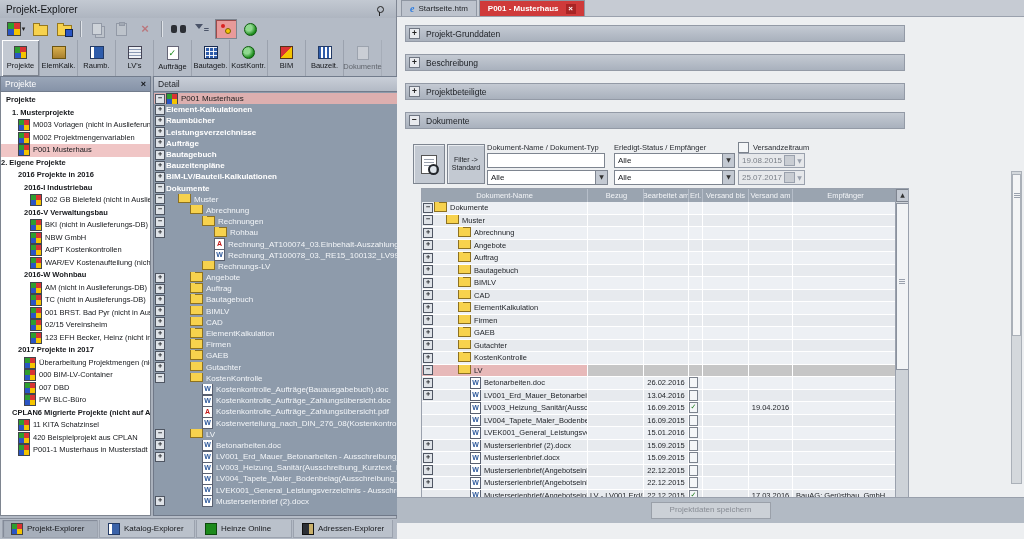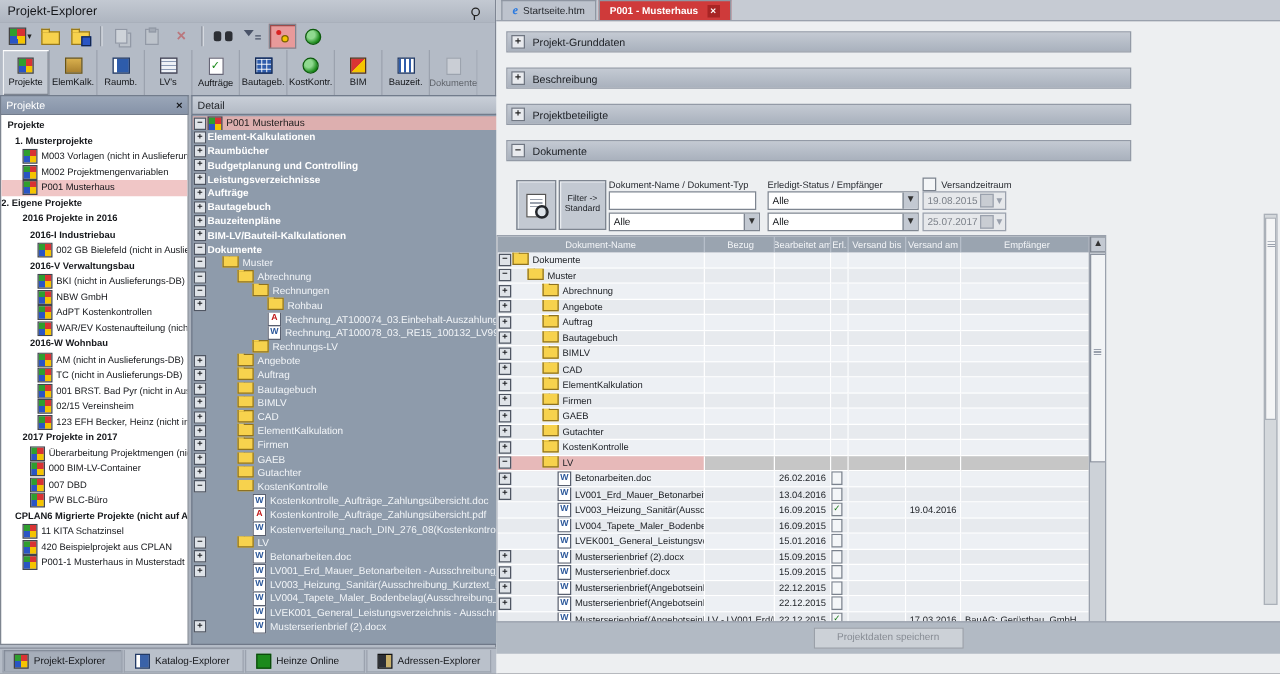--- a/index.html
+++ b/index.html
@@ -124,21 +124,21 @@
   #filter-std-btn{left:42px;width:36px;font-size:7px;line-height:8px;text-align:center;color:#1b1e23;}
   .flabel{position:absolute;top:2px;font-size:7.5px;color:#2a2d33;white-space:nowrap;}
   .finput{position:absolute;height:13px;background:#fff;border:1px solid #7e8590;font-size:8px;padding:0 2px;font-family:"Liberation Sans",sans-serif;}
   .fcombo{position:absolute;height:13px;background:#fff;border:1px solid #7e8590;font-size:8px;display:flex;align-items:center;padding-left:3px;}
   .fcombo .dd{margin-left:auto;width:11px;height:100%;background:#c3c9d2;border-left:1px solid #7e8590;font:6px/12px "DejaVu Sans",sans-serif;text-align:center;color:#333;}
   .fdate{position:absolute;height:13px;width:62px;background:#e6e8eb;border:1px solid #9aa1ad;color:#7b8089;font-size:8px;display:flex;align-items:center;padding-left:3px;}
   .fdate .cal{margin-left:auto;width:9px;height:9px;background:#c9cdd3;border:1px solid #9aa1ad;}
   .fdate .dd2{width:9px;font:6px/12px "DejaVu Sans",sans-serif;text-align:center;color:#9aa1ad;}
   .fcheck{position:absolute;display:flex;align-items:center;font-size:7.5px;color:#2a2d33;}
   
-  #dtable{position:relative;margin-left:0;width:486px;height:347px;border:1px solid #9aa1ad;background:#eef1f4;overflow:hidden;}
+  #dtable{position:relative;margin-left:24px;width:486px;height:347px;border:1px solid #9aa1ad;background:#eef1f4;overflow:hidden;}
   .thead{display:flex;height:13px;background:#9aa4b0;color:#f2f4f7;font-size:7.5px;}
   .thead .hc{display:flex;align-items:center;justify-content:center;border-right:1px solid #b6bec9;overflow:hidden;white-space:nowrap;}
   .trow{display:flex;height:12.5px;align-items:stretch;font-size:7.5px;color:#1c1f24;}
   .trow:nth-child(odd) .cell{background:#edf0f4;}
   .trow:nth-child(even) .cell{background:#e7eaee;}
   .cell{border-right:1px solid #fff;border-bottom:1px solid #fff;display:flex;align-items:center;overflow:hidden;white-space:nowrap;}
   .c0{width:165px;min-width:165px;}
   .c1{width:53px;min-width:53px;padding-left:2px;}
   .c2{width:44px;min-width:44px;justify-content:center;font-size:7.5px;}
   .c3{width:13px;min-width:13px;justify-content:center;}
@@ -384,27 +384,20 @@
                 <span class="exp">+</span>
               </span>
               <span class="dind" style="width: 0px; min-width: 0px;"></span>
               <span>Raumbücher</span>
             </div>
             <div class="dtrow bold">
               <span class="rail">
                 <span class="exp">+</span>
               </span>
               <span class="dind" style="width: 0px; min-width: 0px;"></span>
-              <span>Budgetplanung und Controlling</span>
-            </div>
-            <div class="dtrow bold">
-              <span class="rail">
-                <span class="exp">+</span>
-              </span>
-              <span class="dind" style="width: 0px; min-width: 0px;"></span>
               <span>Leistungsverzeichnisse</span>
             </div>
             <div class="dtrow bold">
               <span class="rail">
                 <span class="exp">+</span>
               </span>
               <span class="dind" style="width: 0px; min-width: 0px;"></span>
               <span>Aufträge</span>
             </div>
             <div class="dtrow bold">
@@ -557,20 +550,26 @@
               <span class="i-folder"></span>
               <span>Gutachter</span>
             </div>
             <div class="dtrow">
               <span class="rail">
                 <span class="exp">−</span>
               </span>
               <span class="dind" style="width: 24px; min-width: 24px;"></span>
               <span class="i-folder"></span>
               <span>KostenKontrolle</span>
+            </div>
+            <div class="dtrow">
+              <span class="rail"></span>
+              <span class="dind" style="width: 36px; min-width: 36px;"></span>
+              <span class="i-word">W</span>
+              <span>Kostenkontrolle_Aufträge(Bauausgabebuch).doc</span>
             </div>
             <div class="dtrow">
               <span class="rail"></span>
               <span class="dind" style="width: 36px; min-width: 36px;"></span>
               <span class="i-word">W</span>
               <span>Kostenkontrolle_Aufträge_Zahlungsübersicht.doc</span>
             </div>
             <div class="dtrow">
               <span class="rail"></span>
               <span class="dind" style="width: 36px; min-width: 36px;"></span>

